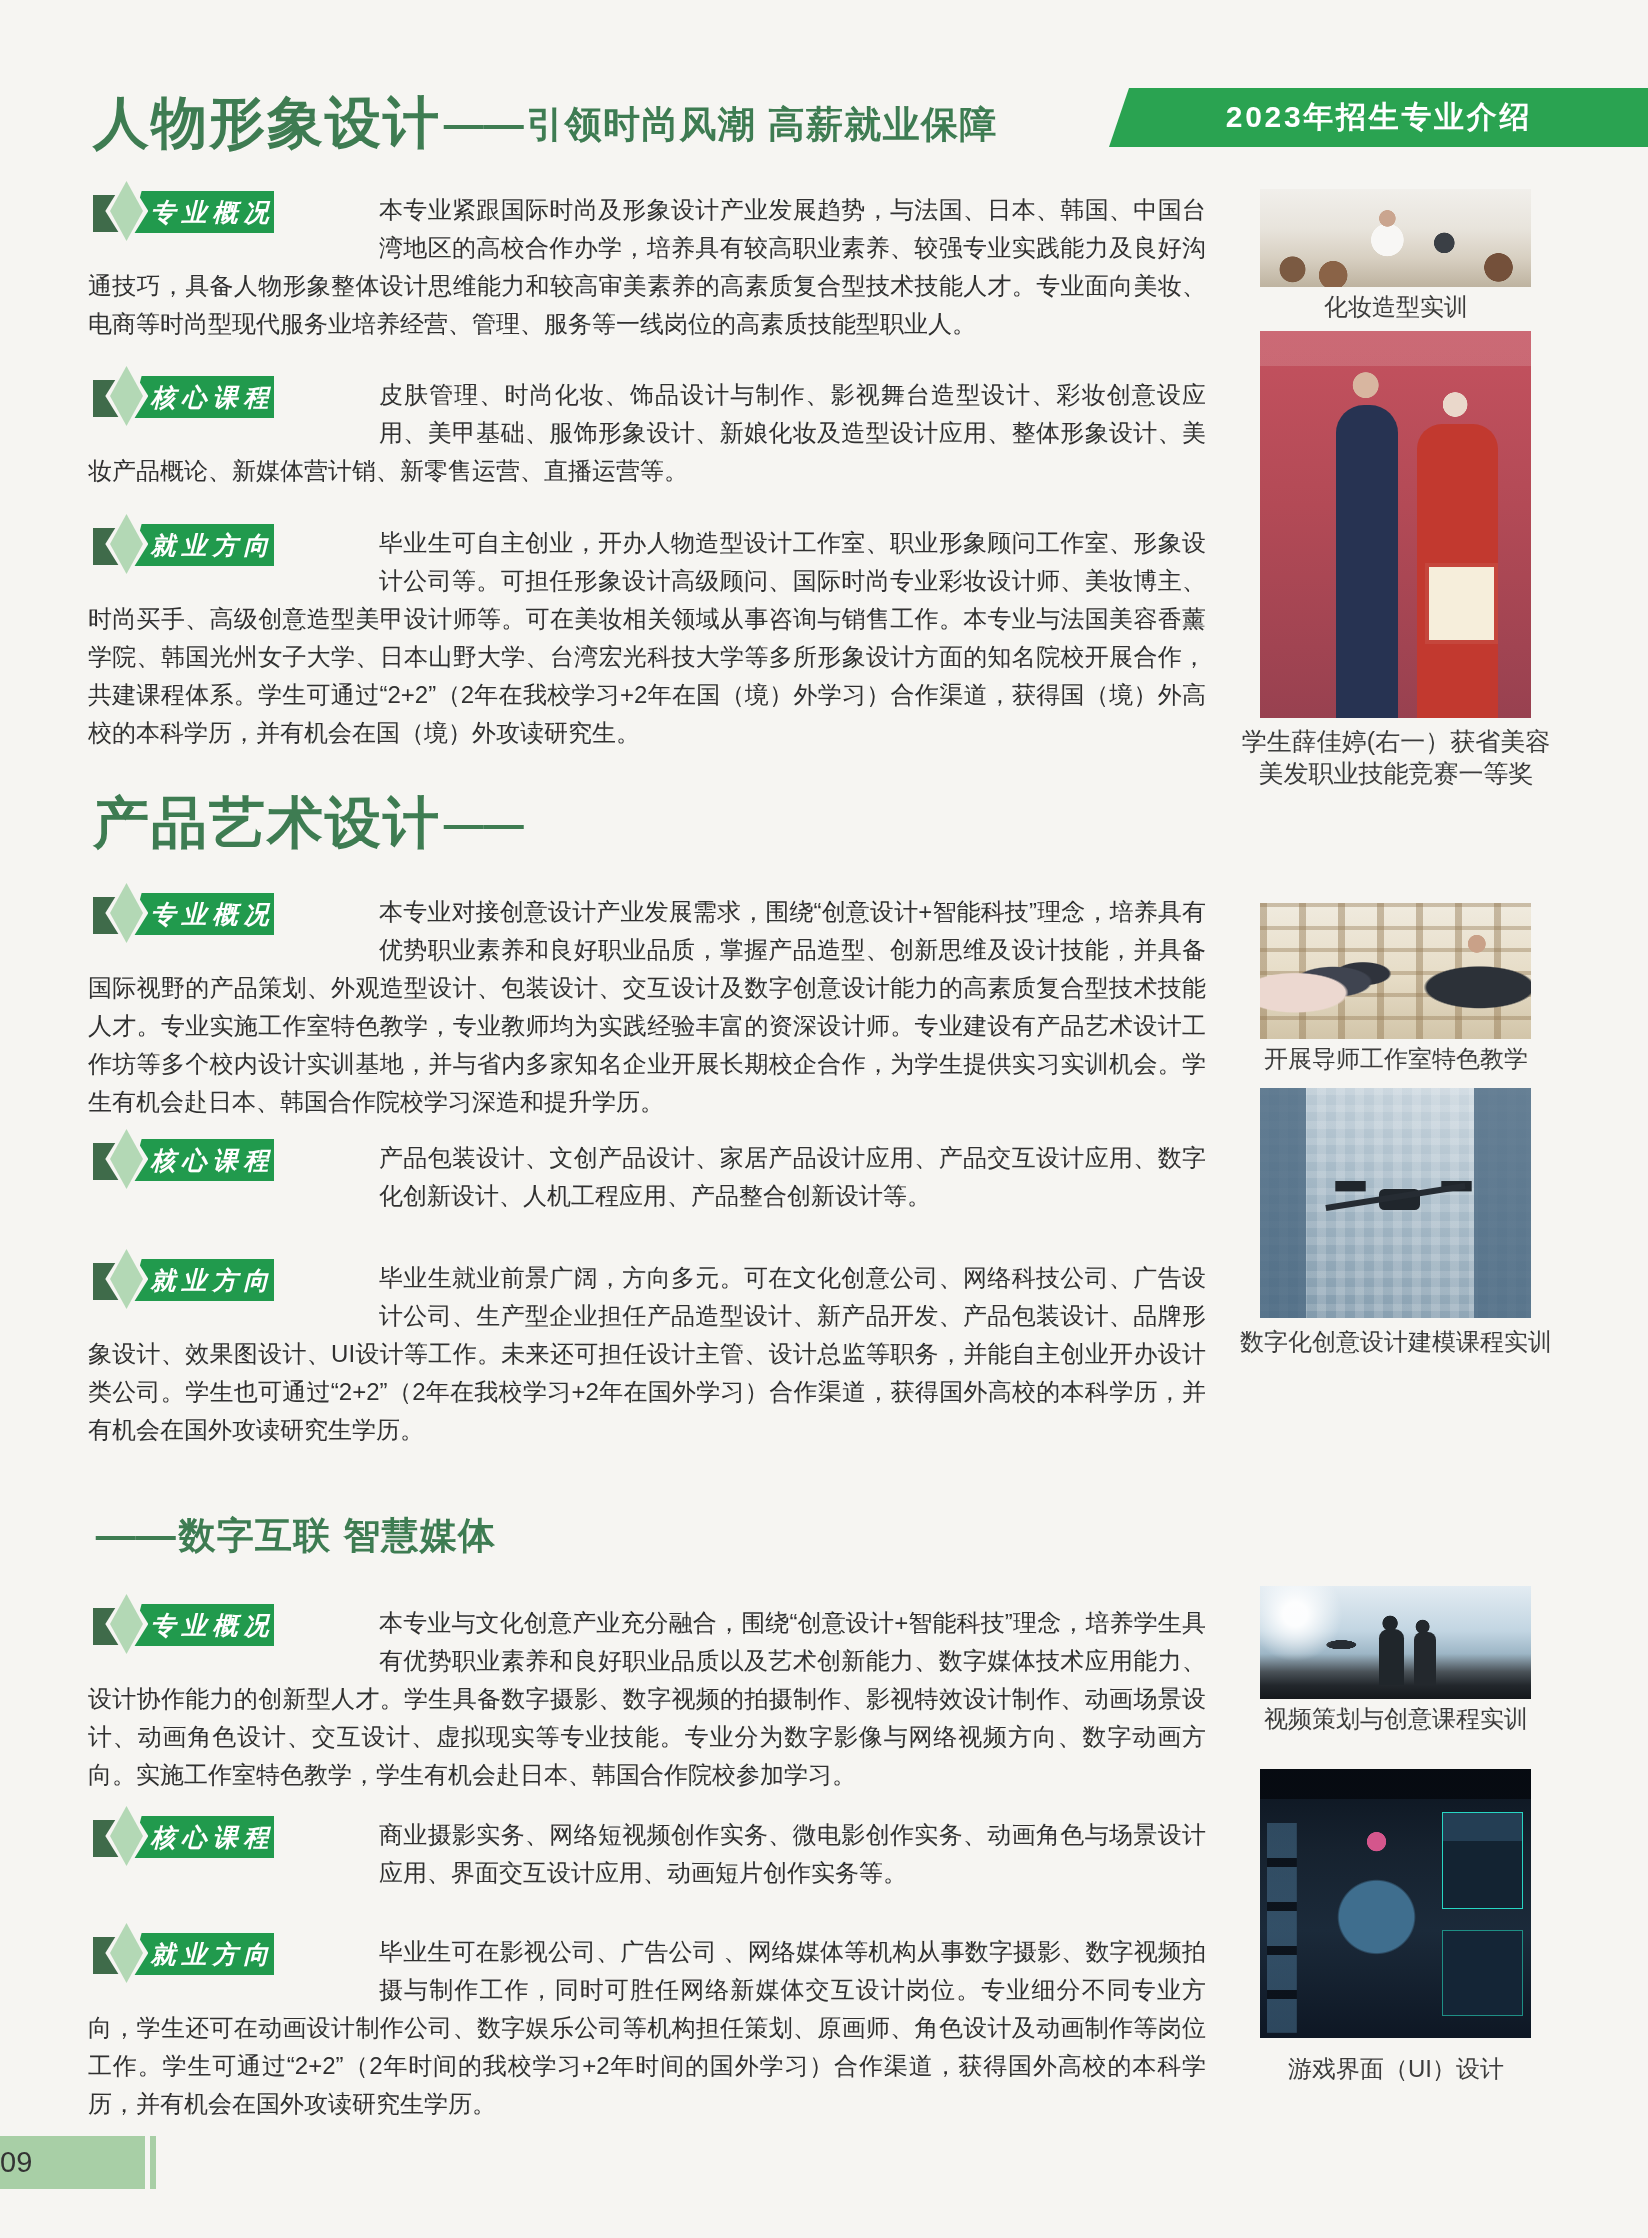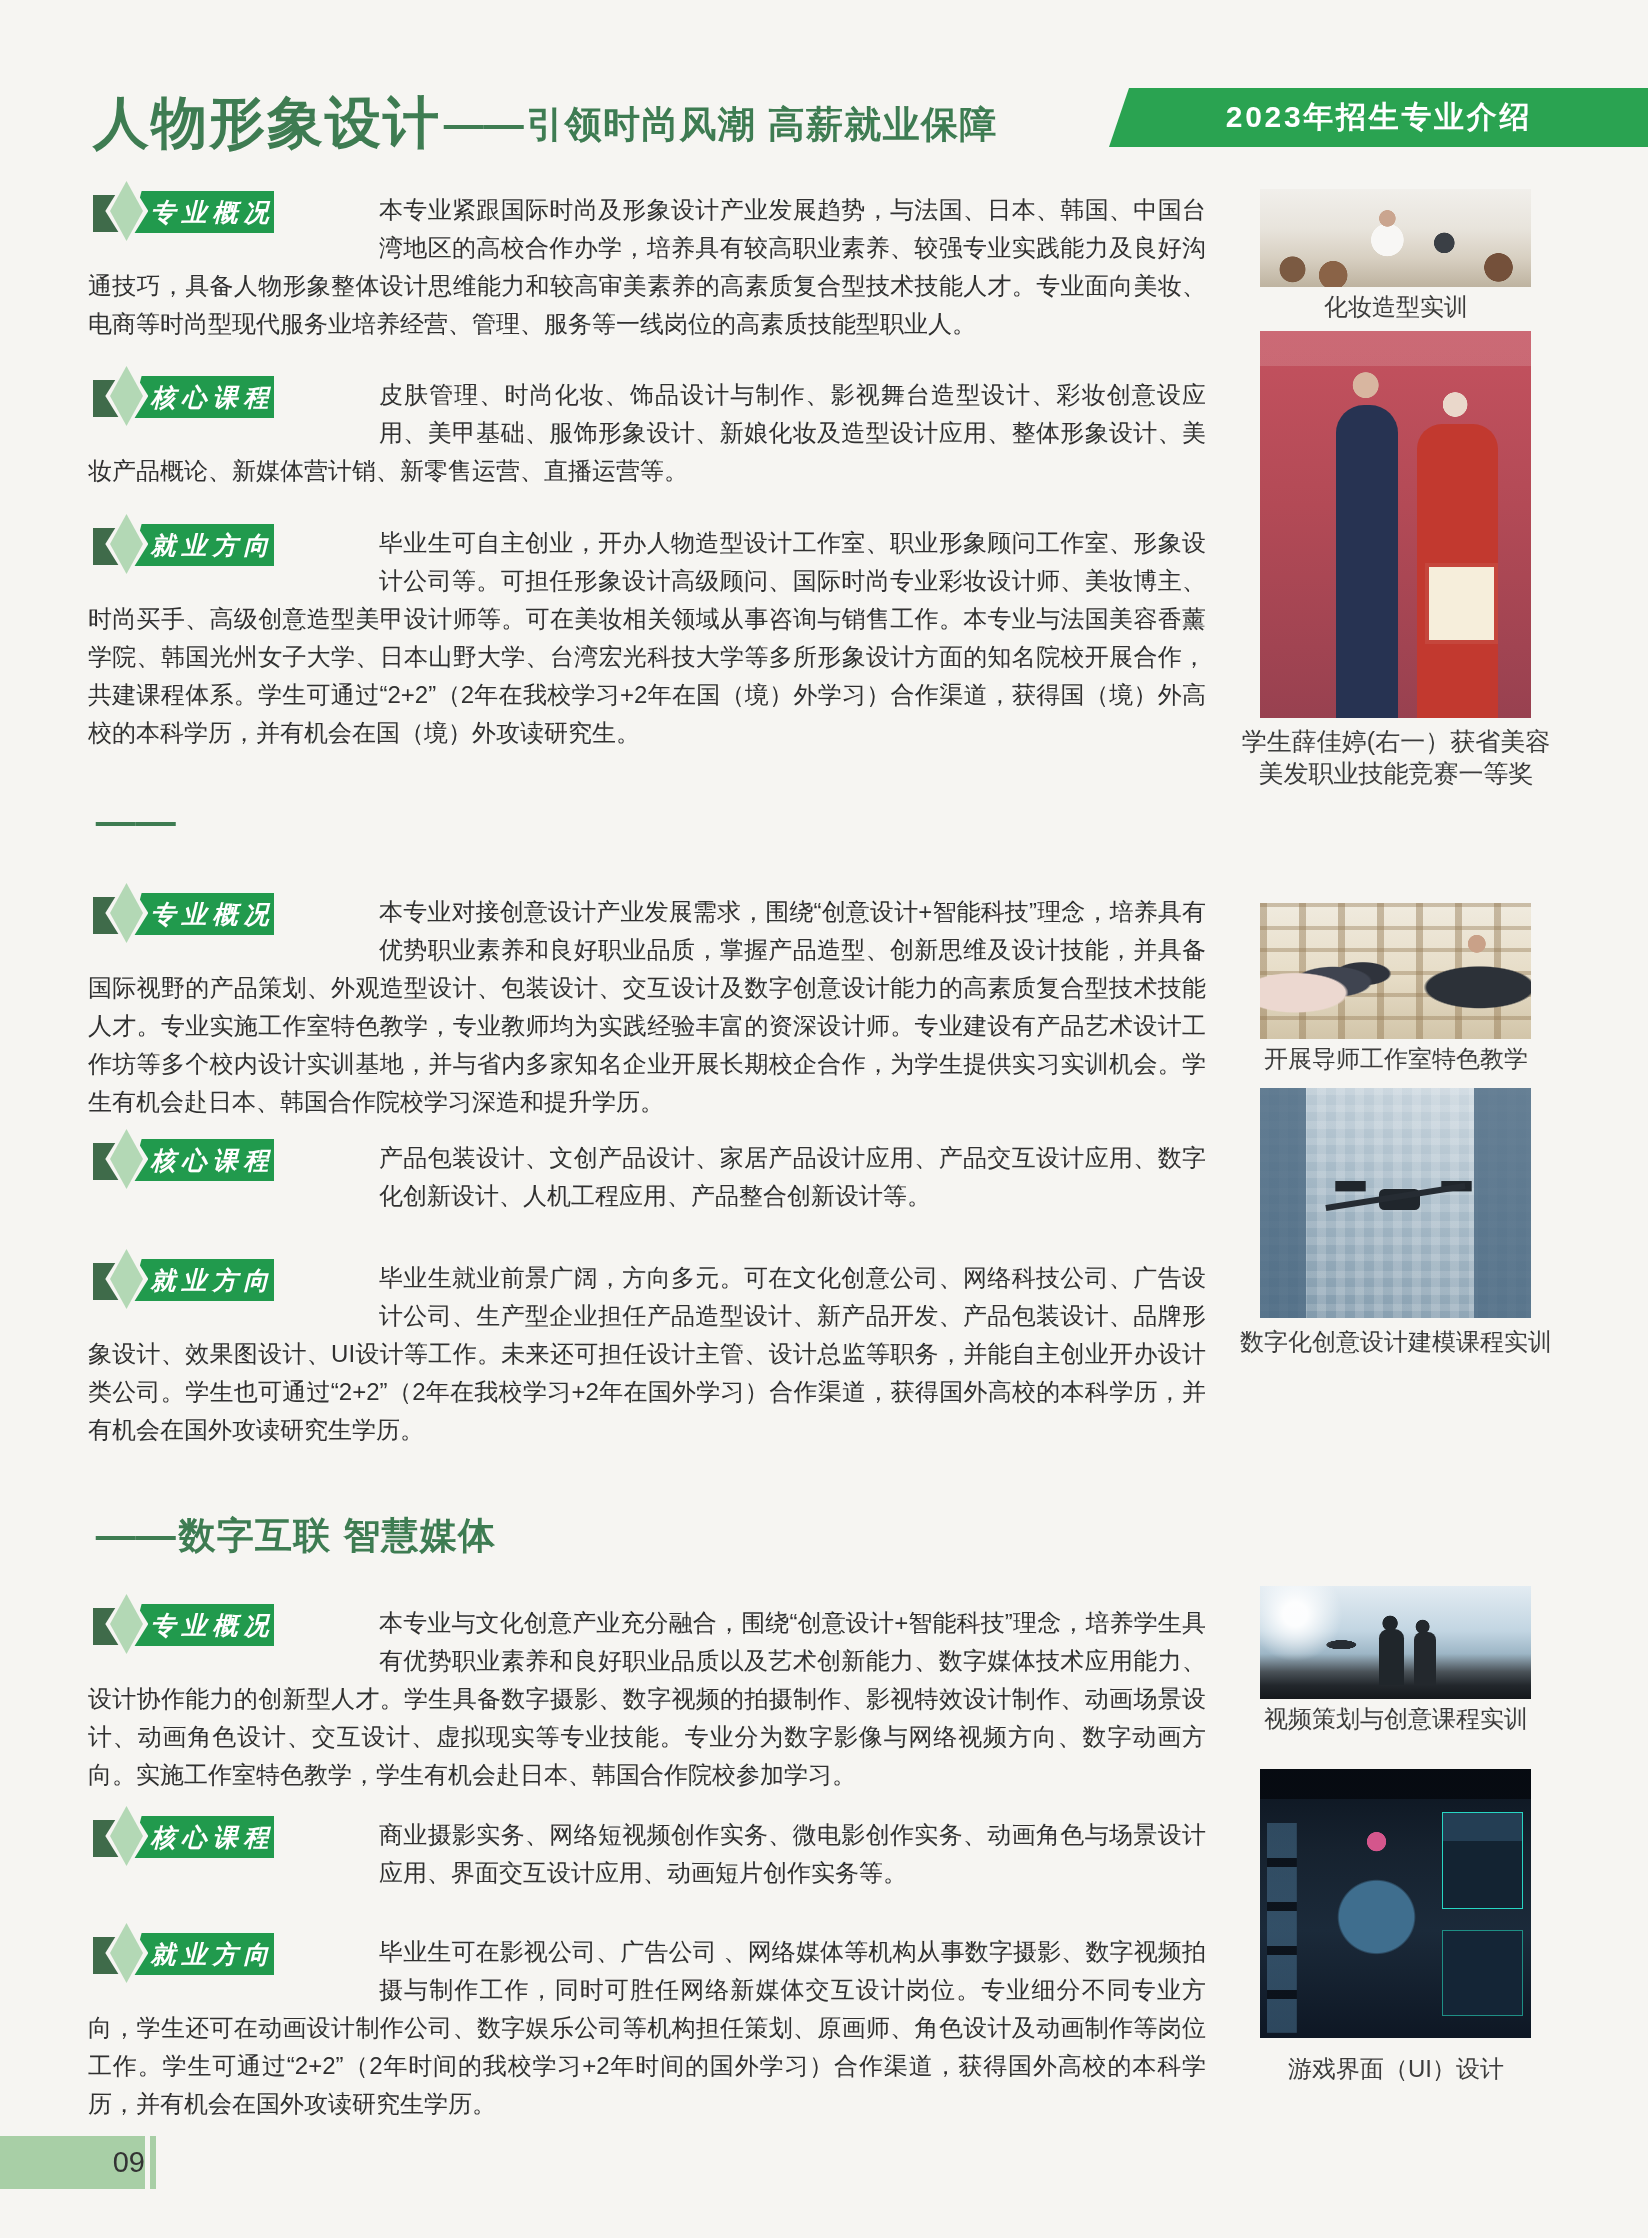--- a/index.html
+++ b/index.html
@@ -150,21 +150,21 @@
   #photo-6::before{content:'';position:absolute;right:3%;top:16%;width:30%;height:36%;
     background:linear-gradient(180deg,#243e54 0 30%,#132332 30%);
     border:1.3px solid #27d6c3;box-sizing:border-box;}
   #photo-6::after{content:'';position:absolute;right:3%;top:60%;width:30%;height:32%;
     background:#142536;border:1.3px solid #1e8f85;box-sizing:border-box;}
   #caption-6{top:2053px;}
   
   .footer-rect{
     position:absolute;left:0;top:2136px;width:145px;height:53px;
     background:var(--footer_green);
-    display:flex;align-items:center;justify-content:flex-end;
+    display:flex;align-items:center;justify-content:flex-start;
     font-size:29px;color:#333;
   }
   .footer-bar{position:absolute;left:150px;top:2136px;width:6px;height:53px;background:var(--footer_green);}
 </style>
 </head>
 <body>
 
 <div class="banner">
   <span>2023年招生专业介绍</span>
 </div>
@@ -197,20 +197,21 @@
   <div class="badge">
     <div class="sq"></div>
     <div class="plate">就业方向</div>
     <div class="dia-outer"></div>
     <div class="dia"></div>
   </div>
   <p>毕业生可自主创业，开办人物造型设计工作室、职业形象顾问工作室、形象设计公司等。可担任形象设计高级顾问、国际时尚专业彩妆设计师、美妆博主、时尚买手、高级创意造型美甲设计师等。可在美妆相关领域从事咨询与销售工作。本专业与法国美容香薰学院、韩国光州女子大学、日本山野大学、台湾宏光科技大学等多所形象设计方面的知名院校开展合作，共建课程体系。学生可通过“2+2”（2年在我校学习+2年在国（境）外学习）合作渠道，获得国（境）外高校的本科学历，并有机会在国（境）外攻读研究生。</p>
 </div>
 
 <div class="section-title" id="title-s2">
+  <span class="name">产品艺术设计</span>
   <span class="dash">——</span>
 </div>
 
 <div class="block" id="b-s2-overview">
   <div class="badge">
     <div class="sq"></div>
     <div class="plate">专业概况</div>
     <div class="dia-outer"></div>
     <div class="dia"></div>
   </div>

